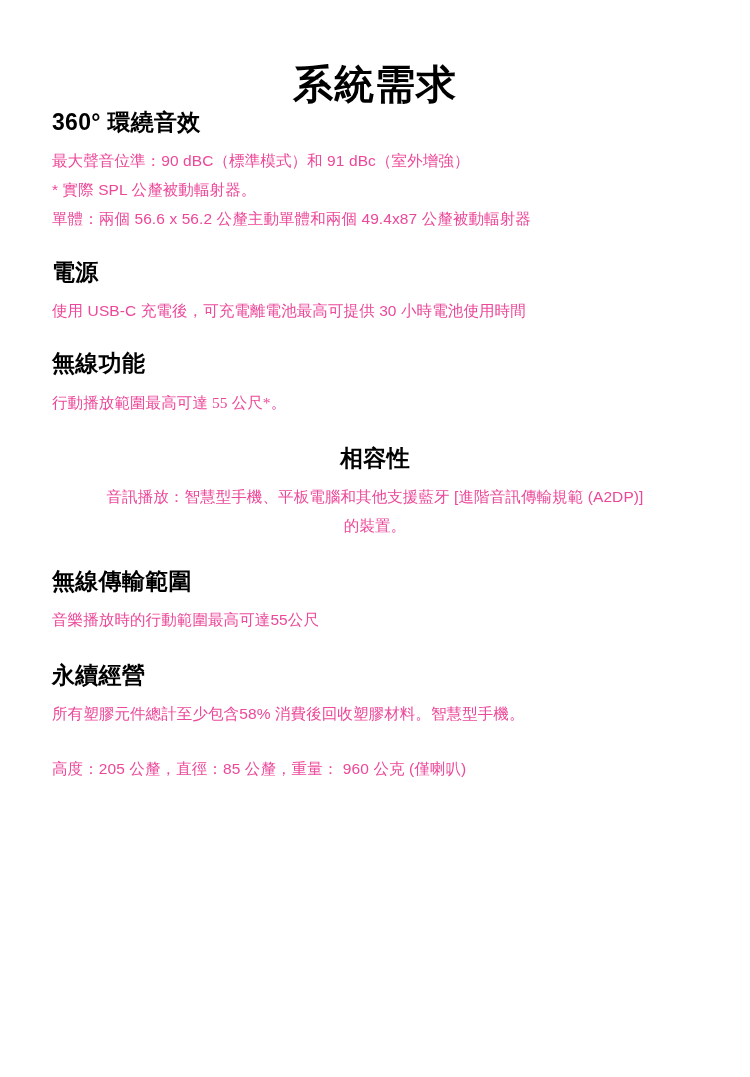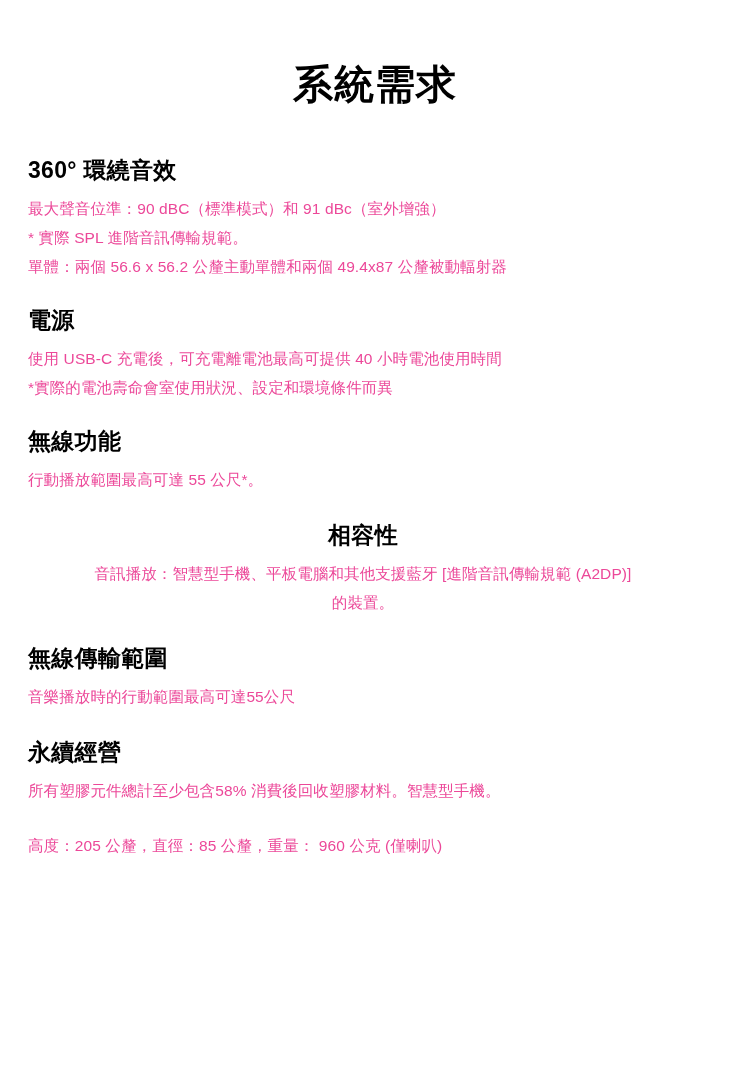--- a/index.html
+++ b/index.html
@@ -24,22 +24,21 @@
   .page-title {
     text-align: center;
     font-size: 40px;
     font-weight: bold;
     letter-spacing: 1px;
     margin: 60px 0 0 0;
     color: #000000;
     line-height: 1.2;
   }
   .content {
-    margin-top: 48px;
-    padding: 0 52px 0 28px;
+    padding: 0 52px 0 52px;
   }
   .section {
     margin-bottom: 24px;
   }
   .section h2 {
     font-size: 23px;
     font-weight: bold;
     color: #000000;
     margin: 0 0 10px 0;
     line-height: 1.25;
@@ -50,46 +49,45 @@
     line-height: 1.75;
     margin: 0 0 2px 0;
     color: #ec4899;
     letter-spacing: 0.1px;
   }
   .section p:last-child {
     margin-bottom: 0;
   }
   .sec-surround { margin-bottom: 26px; }
   .sec-power { margin-bottom: 26px; }
-  .sec-wireless { margin-bottom: 28px; }
+  .sec-wireless { margin-bottom: 28px; font-family: Liberation Serif, serif; }
   .sec-compat { margin-bottom: 28px; text-align: center; }
   .sec-range { margin-bottom: 28px; }
   .sec-sustain { margin-bottom: 28px; }
   .sec-dimensions { margin-bottom: 0; }
 </style>
 </head>
 <body>
 
 <div class="page">
 
   <h1 class="page-title">系統需求</h1>
 
   <div class="content">
 
     <section class="section sec-surround">
       <h2>360° 環繞音效</h2>
       <p>最大聲音位準：90 dBC（標準模式）和 91 dBc（室外增強）</p>
-      <p>* 實際 SPL 進階音訊傳輸規範。</p>
+      <p>* 實際 SPL 公釐被動輻射器。</p>
       <p>單體：兩個 56.6 x 56.2 公釐主動單體和兩個 49.4x87 公釐被動輻射器</p>
     </section>
 
     <section class="section sec-power">
       <h2>電源</h2>
-      <p>使用 USB-C 充電後，可充電離電池最高可提供 40 小時電池使用時間</p>
-      <p>*實際的電池壽命會室使用狀況、設定和環境條件而異</p>
+      <p>使用 USB-C 充電後，可充電離電池最高可提供 30 小時電池使用時間</p>
     </section>
 
     <section class="section sec-wireless">
       <h2>無線功能</h2>
       <p>行動播放範圍最高可達 55 公尺*。</p>
     </section>
 
     <section class="section sec-compat">
       <h2>相容性</h2>
       <p>音訊播放：智慧型手機、平板電腦和其他支援藍牙 [進階音訊傳輸規範 (A2DP)]</p>

